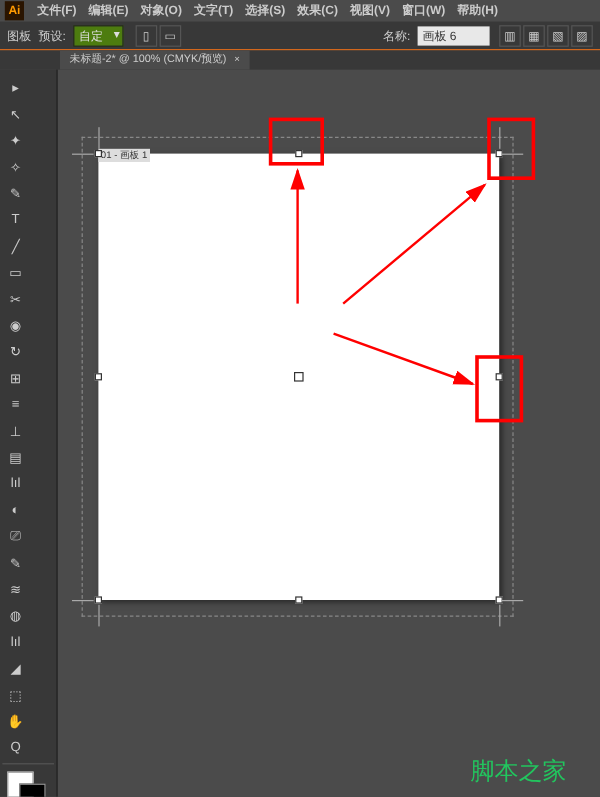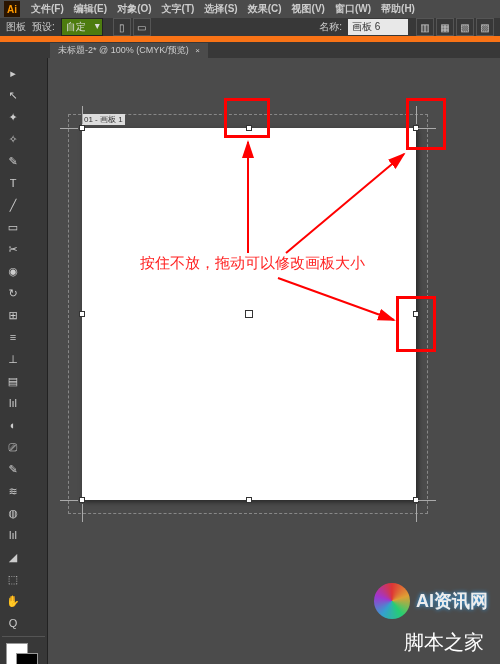--- a/index.html
+++ b/index.html
@@ -2,56 +2,56 @@
 <html><head>
   <meta charset="utf-8">
   <style>
     * { margin: 0; padding: 0; box-sizing: border-box; }
     body { width: 500px; height: 664px; background: #4b4b4b; font-family: "Microsoft YaHei", sans-serif; overflow: hidden; position: relative; }
     
     .menubar { height: 18px; background: #4b4b4b; display: flex; align-items: center; padding: 0 4px; font-size: 10px; color: #ccc; }
     .menubar .ai-icon { width: 16px; height: 16px; background: #2a1400; color: #ff9a00; display: flex; align-items: center; justify-content: center; font-weight: bold; font-size: 10px; margin-right: 6px; }
     .menubar .menu-item { padding: 0 5px; cursor: pointer; font-weight: bold; }
     
-    .control-bar { height: 24px; background: #383838; display: flex; align-items: center; padding: 0 6px; font-size: 10px; color: #ccc; border-bottom: 6px solid #f97316; }
+    .control-bar { height: 24px; background: #383838; display: flex; align-items: center; padding: 0 6px; font-size: 10px; color: #ccc; border-bottom: 1px solid #f97316; }
     .control-bar .label { margin-right: 6px; }
     .control-bar .dropdown { background: #4d7c0f; border: 1px solid #222; padding: 1px 16px 1px 4px; color: #ddd; margin-right: 8px; position: relative; }
     .control-bar .dropdown:after { content: "▾"; position: absolute; right: 2px; }
     .control-bar .input-name { background: #e8e8e8; color: #333; padding: 1px 4px; width: 60px; margin-right: 6px; }
     .control-bar .icon-btn { width: 18px; height: 18px; border: 1px solid #555; margin-left: 2px; display: flex; align-items: center; justify-content: center; color: #ccc; }
     
-    .tab-bar { height: 16px; background: #383838; display: flex; align-items: center; padding-left: 50px; }
+    .tab-bar { height: 16px; background: #383838; display: flex; padding-left: 50px; }
     .tab { background: #4b4b4b; color: #ccc; font-size: 9px; padding: 1px 8px; }
     .tab .close { margin-left: 4px; font-size: 8px; }
     
     .main-area { display: flex; height: calc(100% - 58px); }
     
     .toolbox { width: 48px; background: #383838; display: flex; flex-wrap: wrap; padding: 4px 2px; border-right: 1px solid #222; }
     .tool { width: 20px; height: 20px; display: flex; align-items: center; justify-content: center; color: #ccc; font-size: 11px; cursor: pointer; margin: 1px; }
     .tool.sep { width: 44px; height: 1px; background: #555; margin: 2px 0; }
     .swatch-area { width: 44px; height: 40px; position: relative; margin-top: 4px; }
     .fill-swatch { width: 22px; height: 22px; background: #fff; border: 1px solid #999; position: absolute; top: 0; left: 4px; }
     .stroke-swatch { width: 22px; height: 22px; background: #000; border: 1px solid #999; position: absolute; top: 10px; left: 14px; }
     
     .canvas-area { flex: 1; position: relative; overflow: hidden; }
     .canvas-outer { position: absolute; left: 20px; top: 56px; width: 360px; height: 400px; }
     .artboard-frame { position: absolute; left: 0; top: 0; width: 360px; height: 400px; border: 1px dashed #888; }
     .artboard { position: absolute; left: 14px; top: 14px; width: 334px; height: 372px; background: #fff; box-shadow: 2px 2px 5px rgba(0,0,0,0.5); }
-    .artboard-label { position: absolute; left: 14px; top: 0px; font-size: 8px; color: #333; background: #ddd; padding: 0 2px; }
+    .artboard-label { position: absolute; left: 14px; top: 10px; font-size: 8px; color: #333; background: #ddd; padding: 0 2px; }
     .handle { width: 6px; height: 6px; background: #fff; border: 1px solid #333; position: absolute; }
     .center-mark { width: 8px; height: 8px; background: #fff; border: 1px solid #333; position: absolute; }
     .crop-line { position: absolute; background: #aaa; }
     
     .annotation-box { position: absolute; border: 3px solid #ff0000; }
     .annotation-text { position: absolute; color: #ff2222; font-size: 15px; white-space: nowrap; }
     
     .watermark { position: absolute; right: 12px; bottom: 45px; display: flex; align-items: center; gap: 6px; opacity: 0.9; }
     .watermark .wlogo { width: 36px; height: 36px; border-radius: 50%; background: conic-gradient(#e33, #ea3, #2d7, #3ad, #a3d, #e33); }
     .watermark .wtxt { color: #fff; font-size: 18px; font-weight: bold; text-shadow: 0 0 4px #3af; }
-    .watermark2 { position: absolute; right: 16px; bottom: 8px; color: #ffffff; font-size: 20px; font-family: serif; }
+    .watermark2 { position: absolute; right: 28px; bottom: 8px; color: #22c55e; font-size: 20px; font-family: serif; }
     
     svg.arrows { position: absolute; top: 0; left: 0; pointer-events: none; }
   </style>
 </head>
 <body>
 
 <div class="menubar">
   <div class="ai-icon">Ai</div>
   <span class="menu-item">文件(F)</span>
   <span class="menu-item">编辑(E)</span>
@@ -145,32 +145,27 @@
       <div class="crop-line" style="left:-8px;top:386px;width:18px;height:1px"></div>
       <div class="crop-line" style="left:14px;top:390px;width:1px;height:18px"></div>
       <div class="crop-line" style="left:350px;top:386px;width:18px;height:1px"></div>
       <div class="crop-line" style="left:348px;top:390px;width:1px;height:18px"></div>
     </div>
 
     <div class="annotation-box" style="left:176px;top:40px;width:46px;height:40px"></div>
     <div class="annotation-box" style="left:358px;top:40px;width:40px;height:52px"></div>
     <div class="annotation-box" style="left:348px;top:238px;width:40px;height:56px"></div>
 
-    <div class="annotation-text" style="left:92px;top:196px">按住不放，拖动可以修改画板大小</div>
 
     <svg class="arrows" width="452" height="500">
       <defs>
         <marker id="ah" markerWidth="10" markerHeight="10" refX="8" refY="3" orient="auto">
           <path d="M0,0 L0,6 L9,3 z" fill="#ff0000"></path>
         </marker>
       </defs>
       <line x1="200" y1="195" x2="200" y2="84" stroke="#ff0000" stroke-width="2" marker-end="url(#ah)"></line>
       <line x1="238" y1="195" x2="356" y2="96" stroke="#ff0000" stroke-width="2" marker-end="url(#ah)"></line>
       <line x1="230" y1="220" x2="346" y2="262" stroke="#ff0000" stroke-width="2" marker-end="url(#ah)"></line>
     </svg>
 
-    <div class="watermark">
-      <div class="wlogo"></div>
-      <div class="wtxt">AI资讯网</div>
-    </div>
     <div class="watermark2">脚本之家</div>
   </div>
 </div>
 
 </body></html>

